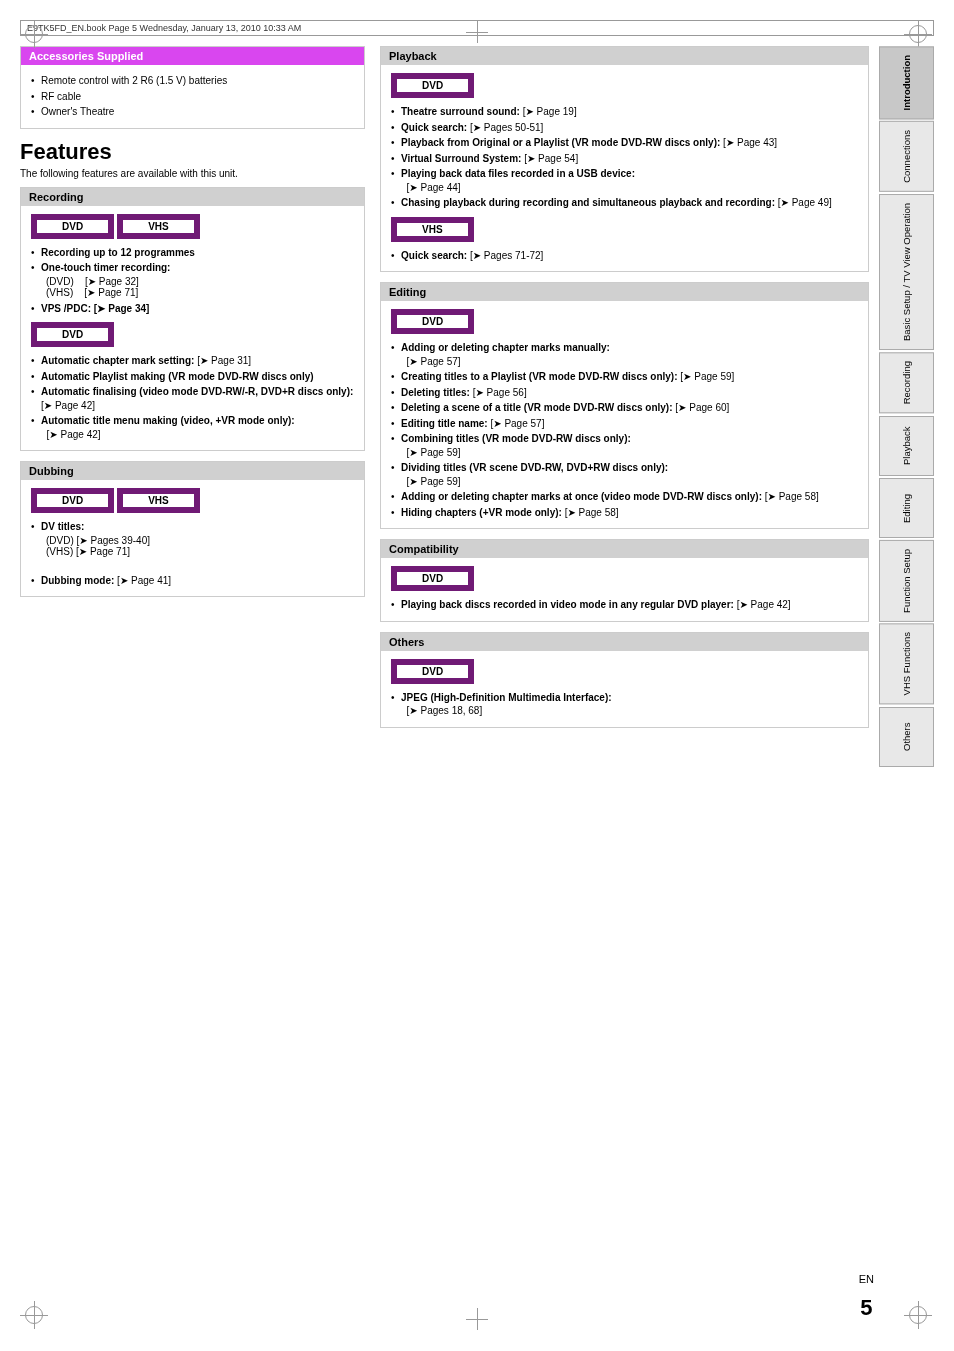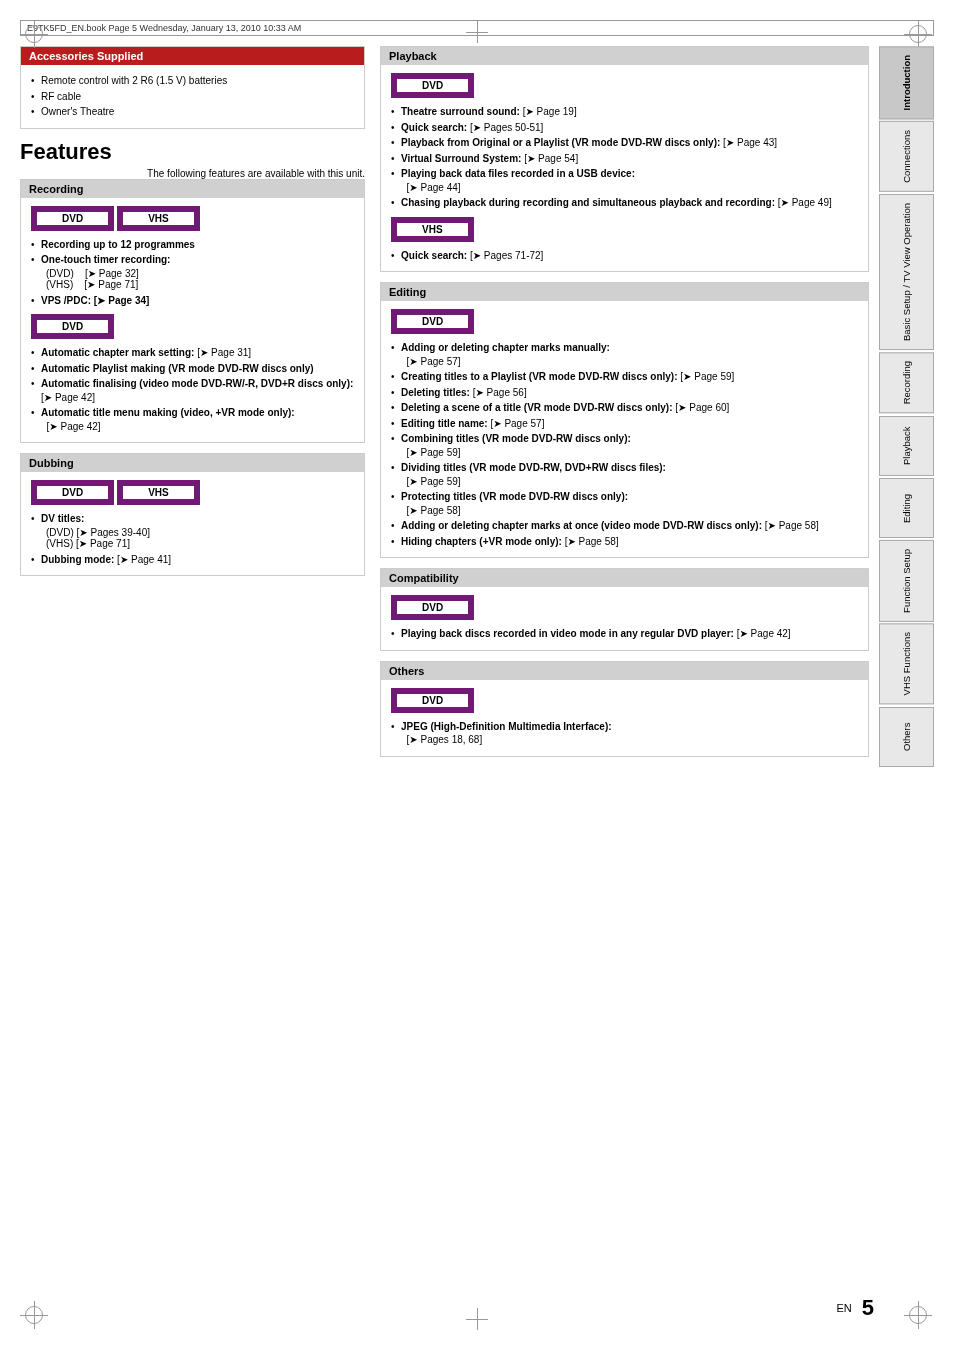--- a/index.html
+++ b/index.html
@@ -99,40 +99,39 @@
     }
 
     .section-header {
       background: #d0d0d0;
       padding: 3px 8px;
       font-weight: bold;
       font-size: 11px;
     }
 
     .section-header.dark {
-      background: #b91c1c;
+      background: #d946ef;
       color: #fff;
     }
 
     .section-content {
       padding: 8px 10px;
     }
 
     
     .features-title {
       font-size: 22px;
       font-weight: bold;
       margin-bottom: 3px;
       margin-top: 5px;
     }
 
     .features-subtitle {
       font-size: 10px;
-      margin-bottom: 0;
-      text-align: right;
+      margin-bottom: 8px;
     }
 
     
     .badge-row {
       display: flex;
       gap: 3px;
       margin-bottom: 6px;
     }
 
     .badge {
@@ -185,20 +184,21 @@
 
     
     .page-footer {
       position: absolute;
       bottom: 30px;
       right: 80px;
       display: flex;
       align-items: center;
       gap: 10px;
       font-size: 11px;
+      flex-direction: column;
     }
 
     .page-number {
       font-size: 22px;
       font-weight: bold;
     }
 
     .en-label {
       font-size: 11px;
     }
@@ -324,21 +324,21 @@
         <div class="section-content">
           <div class="badge-row">
             <div class="badge">DVD</div>
             <div class="badge">VHS</div>
           </div>
           <ul class="feature-list">
             <li><strong>DV titles:</strong></li>
           </ul>
           <div class="indent" style="font-size:10px;">(DVD) [➤ Pages 39-40]</div>
           <div class="indent" style="font-size:10px;">(VHS) [➤ Page 71]</div>
-          <ul class="feature-list" style="margin-top:3px;">
+          <ul class="feature-list" style="margin-top:16px;">
             <li><strong>Dubbing mode:</strong> [➤ Page 41]</li>
           </ul>
         </div>
       </div>
 
     </div>
 
     <div class="right-col">
 
       <div class="section-box">
@@ -375,22 +375,21 @@
           <div class="badge-row">
             <div class="badge">DVD</div>
           </div>
           <ul class="feature-list">
             <li><strong>Adding or deleting chapter marks manually:</strong><br>&nbsp;&nbsp;[➤ Page 57]</li>
             <li><strong>Creating titles to a Playlist (VR mode DVD-RW discs only):</strong> [➤ Page 59]</li>
             <li><strong>Deleting titles:</strong> [➤ Page 56]</li>
             <li><strong>Deleting a scene of a title (VR mode DVD-RW discs only):</strong> [➤ Page 60]</li>
             <li><strong>Editing title name:</strong> [➤ Page 57]</li>
             <li><strong>Combining titles (VR mode DVD-RW discs only):</strong><br>&nbsp;&nbsp;[➤ Page 59]</li>
-            <li><strong>Dividing titles (VR mode DVD-RW, DVD+RW discs files):</strong><br>&nbsp;&nbsp;[➤ Page 59]</li>
-            <li><strong>Protecting titles (VR mode DVD-RW discs only):</strong><br>&nbsp;&nbsp;[➤ Page 58]</li>
+            <li><strong>Dividing titles (VR scene DVD-RW, DVD+RW discs only):</strong><br>&nbsp;&nbsp;[➤ Page 59]</li>
             <li><strong>Adding or deleting chapter marks at once (video mode DVD-RW discs only):</strong> [➤ Page 58]</li>
             <li><strong>Hiding chapters (+VR mode only):</strong> [➤ Page 58]</li>
           </ul>
         </div>
       </div>
 
       <div class="section-box">
         <div class="section-header">
           <span>Compatibility</span>
         </div>

